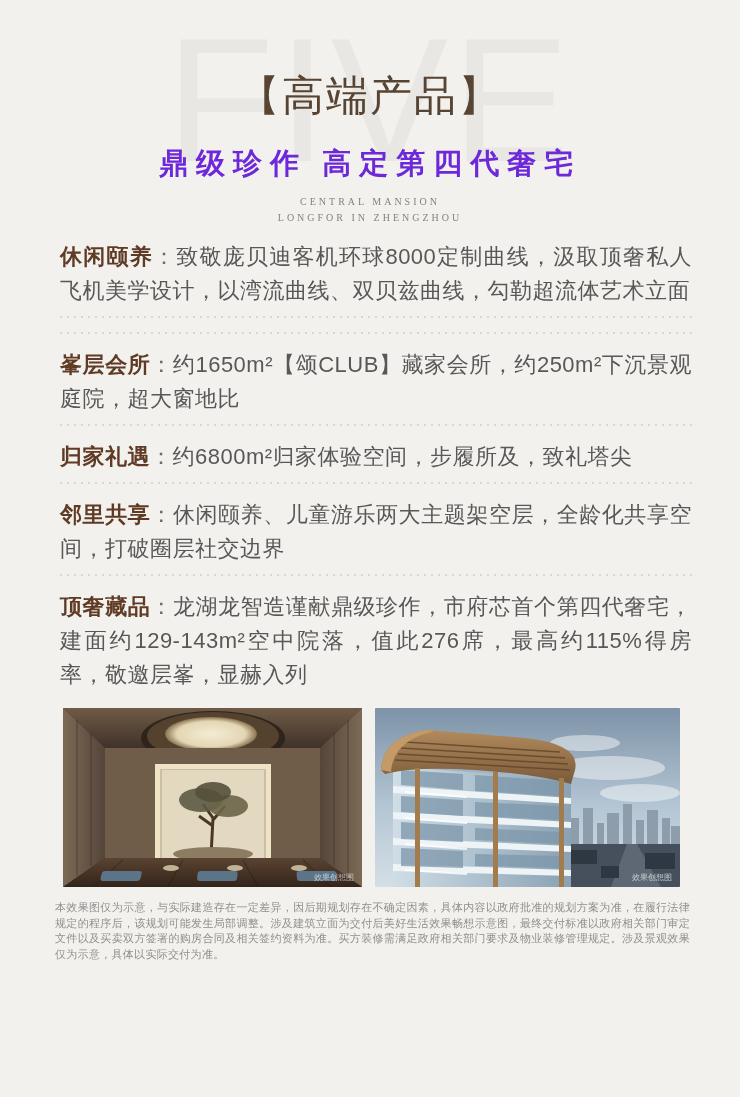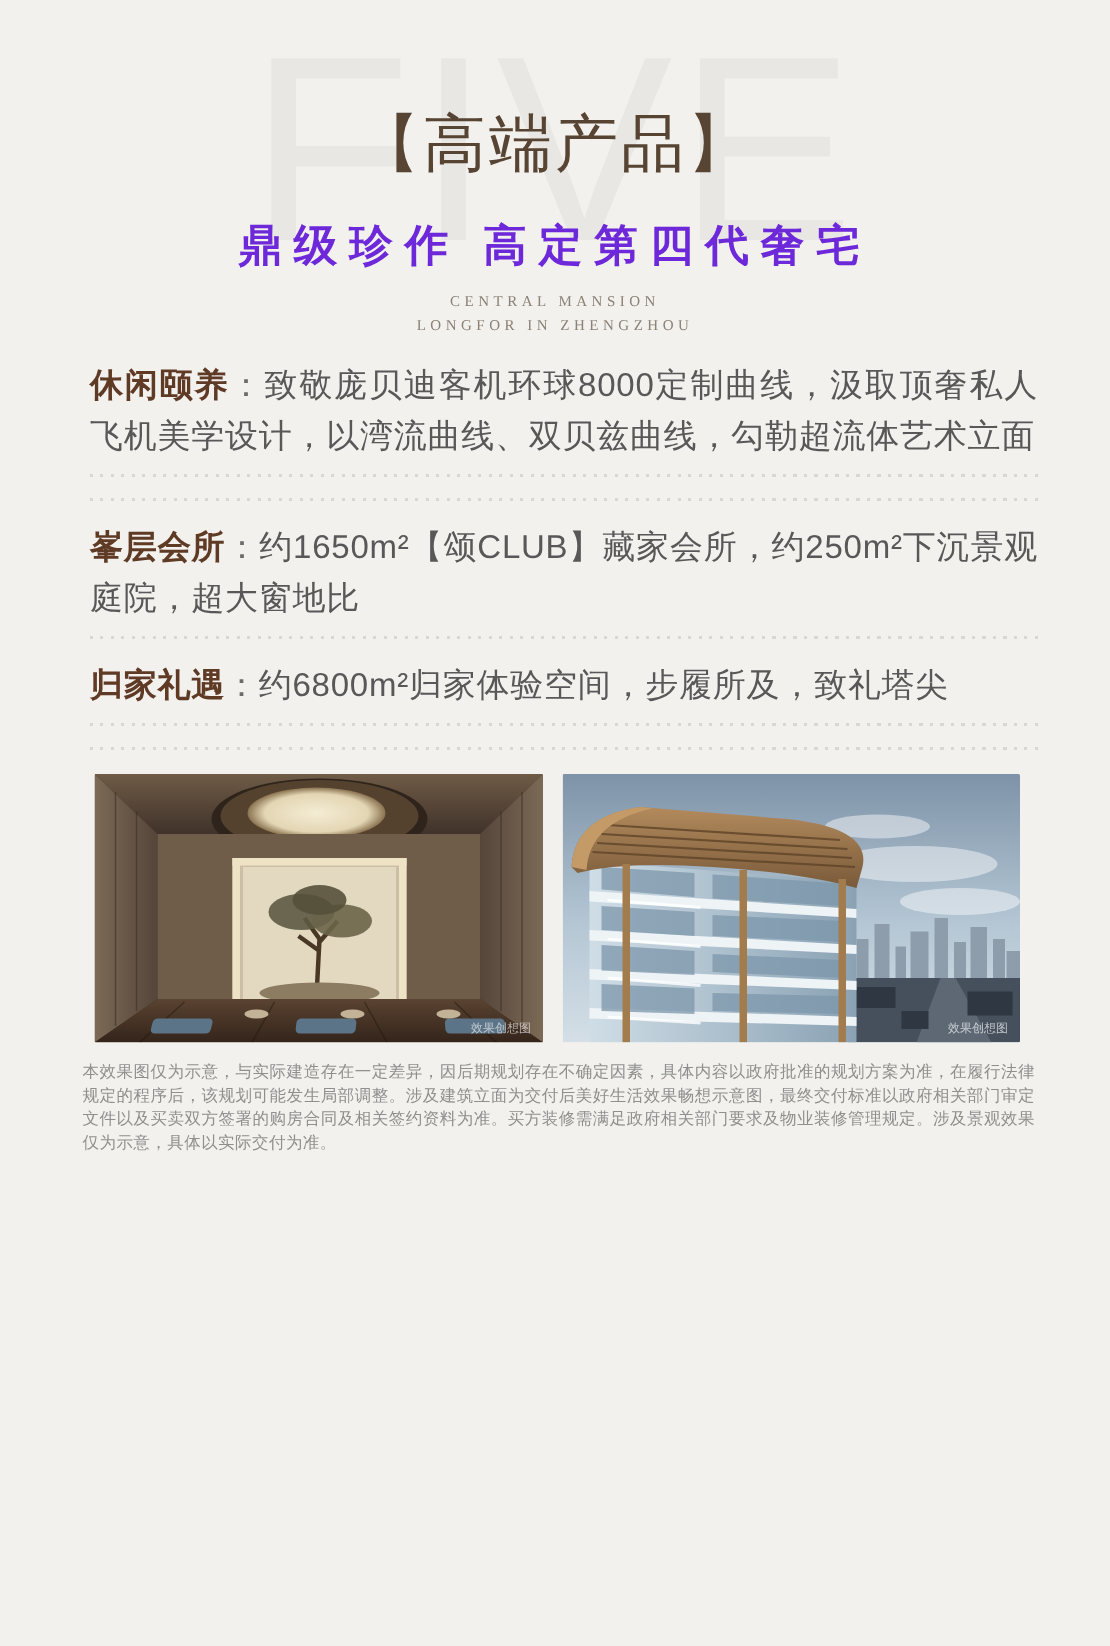--- a/index.html
+++ b/index.html
@@ -80,22 +80,24 @@
     <div class="divider"></div>
 
     <div class="divider"></div>
 
     <p class="section" style="margin:0"><span class="label">峯层会所</span><span class="colon">：</span><span>约1650m²【颂CLUB】藏家会所，约250m²下沉景观庭院，超大窗地比</span></p>
     <div class="divider"></div>
 
     <p class="section" style="margin:0"><span class="label">归家礼遇</span><span class="colon">：</span><span>约6800m²归家体验空间，步履所及，致礼塔尖</span></p>
     <div class="divider"></div>
 
-    <div class="divider"></div>
-
+    <p class="section" style="margin:0"><span class="label">邻里共享</span><span class="colon">：</span><span>休闲颐养、儿童游乐两大主题架空层，全龄化共享空间，打破圈层社交边界</span></p>
+    <div class="divider"></div>
+
+    <p class="section" style="margin:0"><span class="label">顶奢藏品</span><span class="colon">：</span><span>龙湖龙智造谨献鼎级珍作，市府芯首个第四代奢宅，建面约129-143m²空中院落，值此276席，最高约115%得房率，敬邀层峯，显赫入列</span></p>
 
     <div class="photos">
 
       <span class="photo">
         <svg width="299" height="179" viewBox="0 0 299 179" xmlns="http://www.w3.org/2000/svg">
           <defs>
             <linearGradient id="ceil" x1="0" y1="0" x2="0" y2="1">
               <stop offset="0" stop-color="#6f5b46"></stop>
                 <stop offset="1" stop-color="#40322a"></stop>
             </linearGradient>

